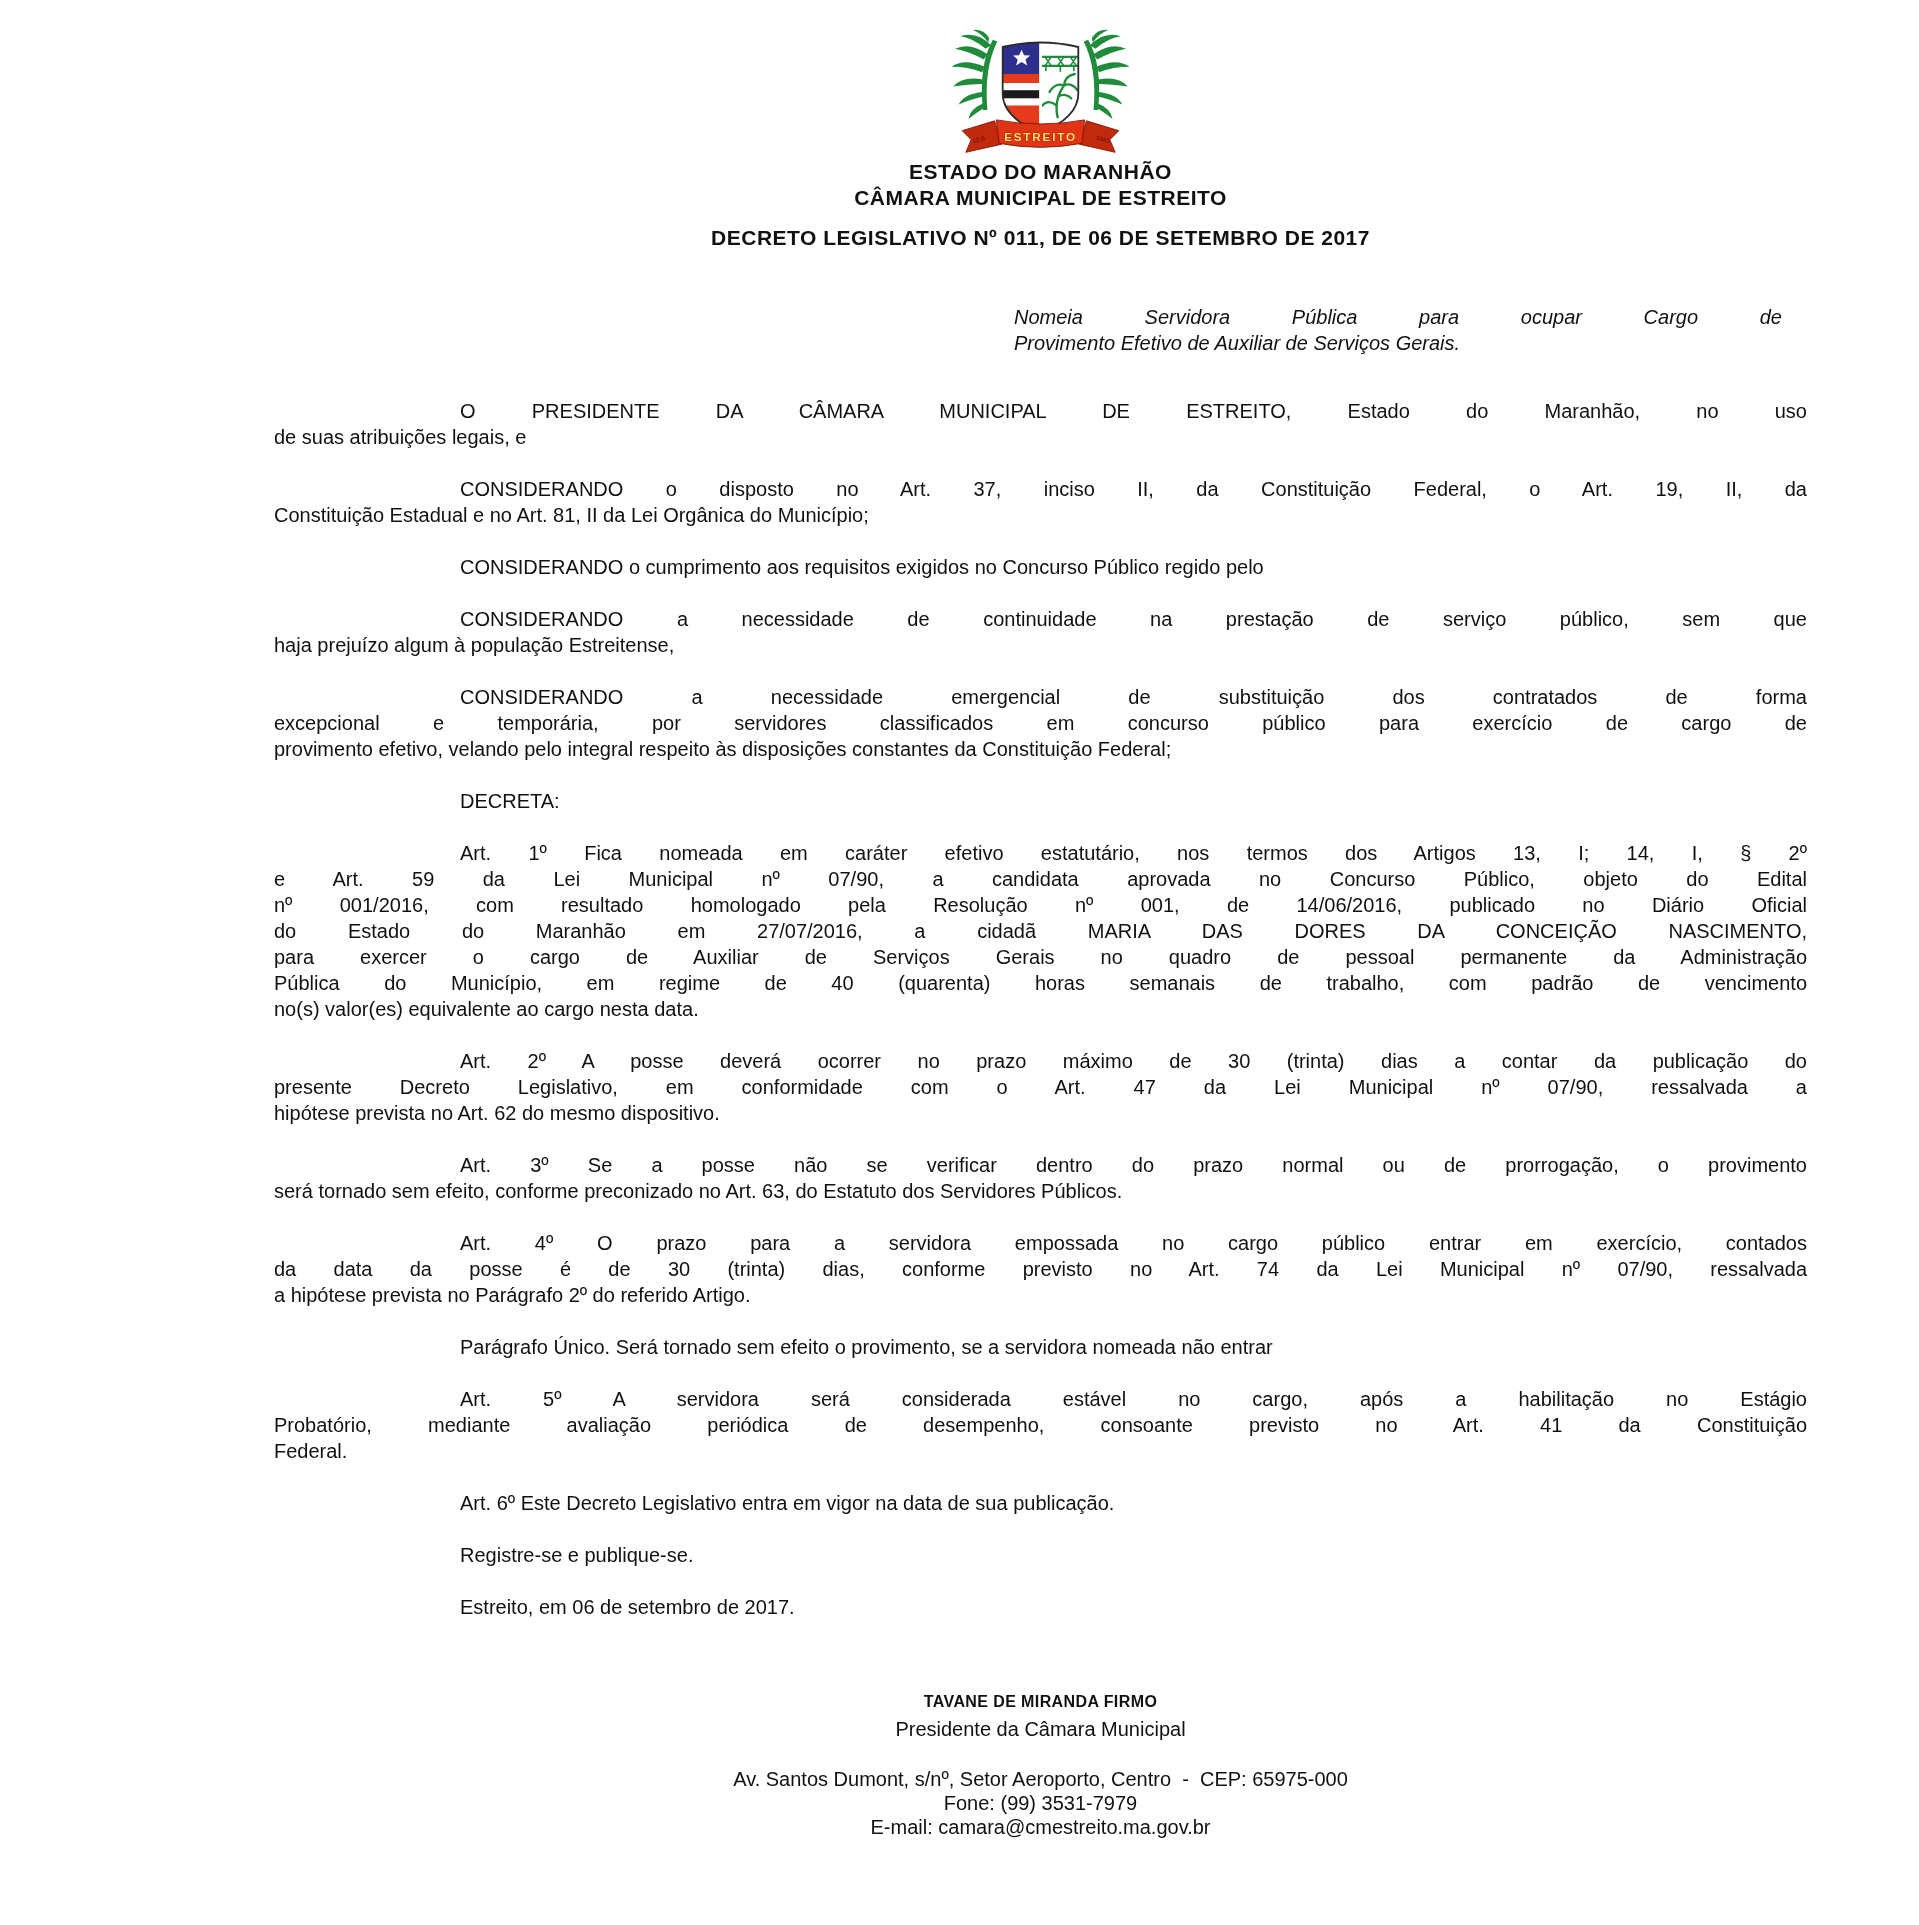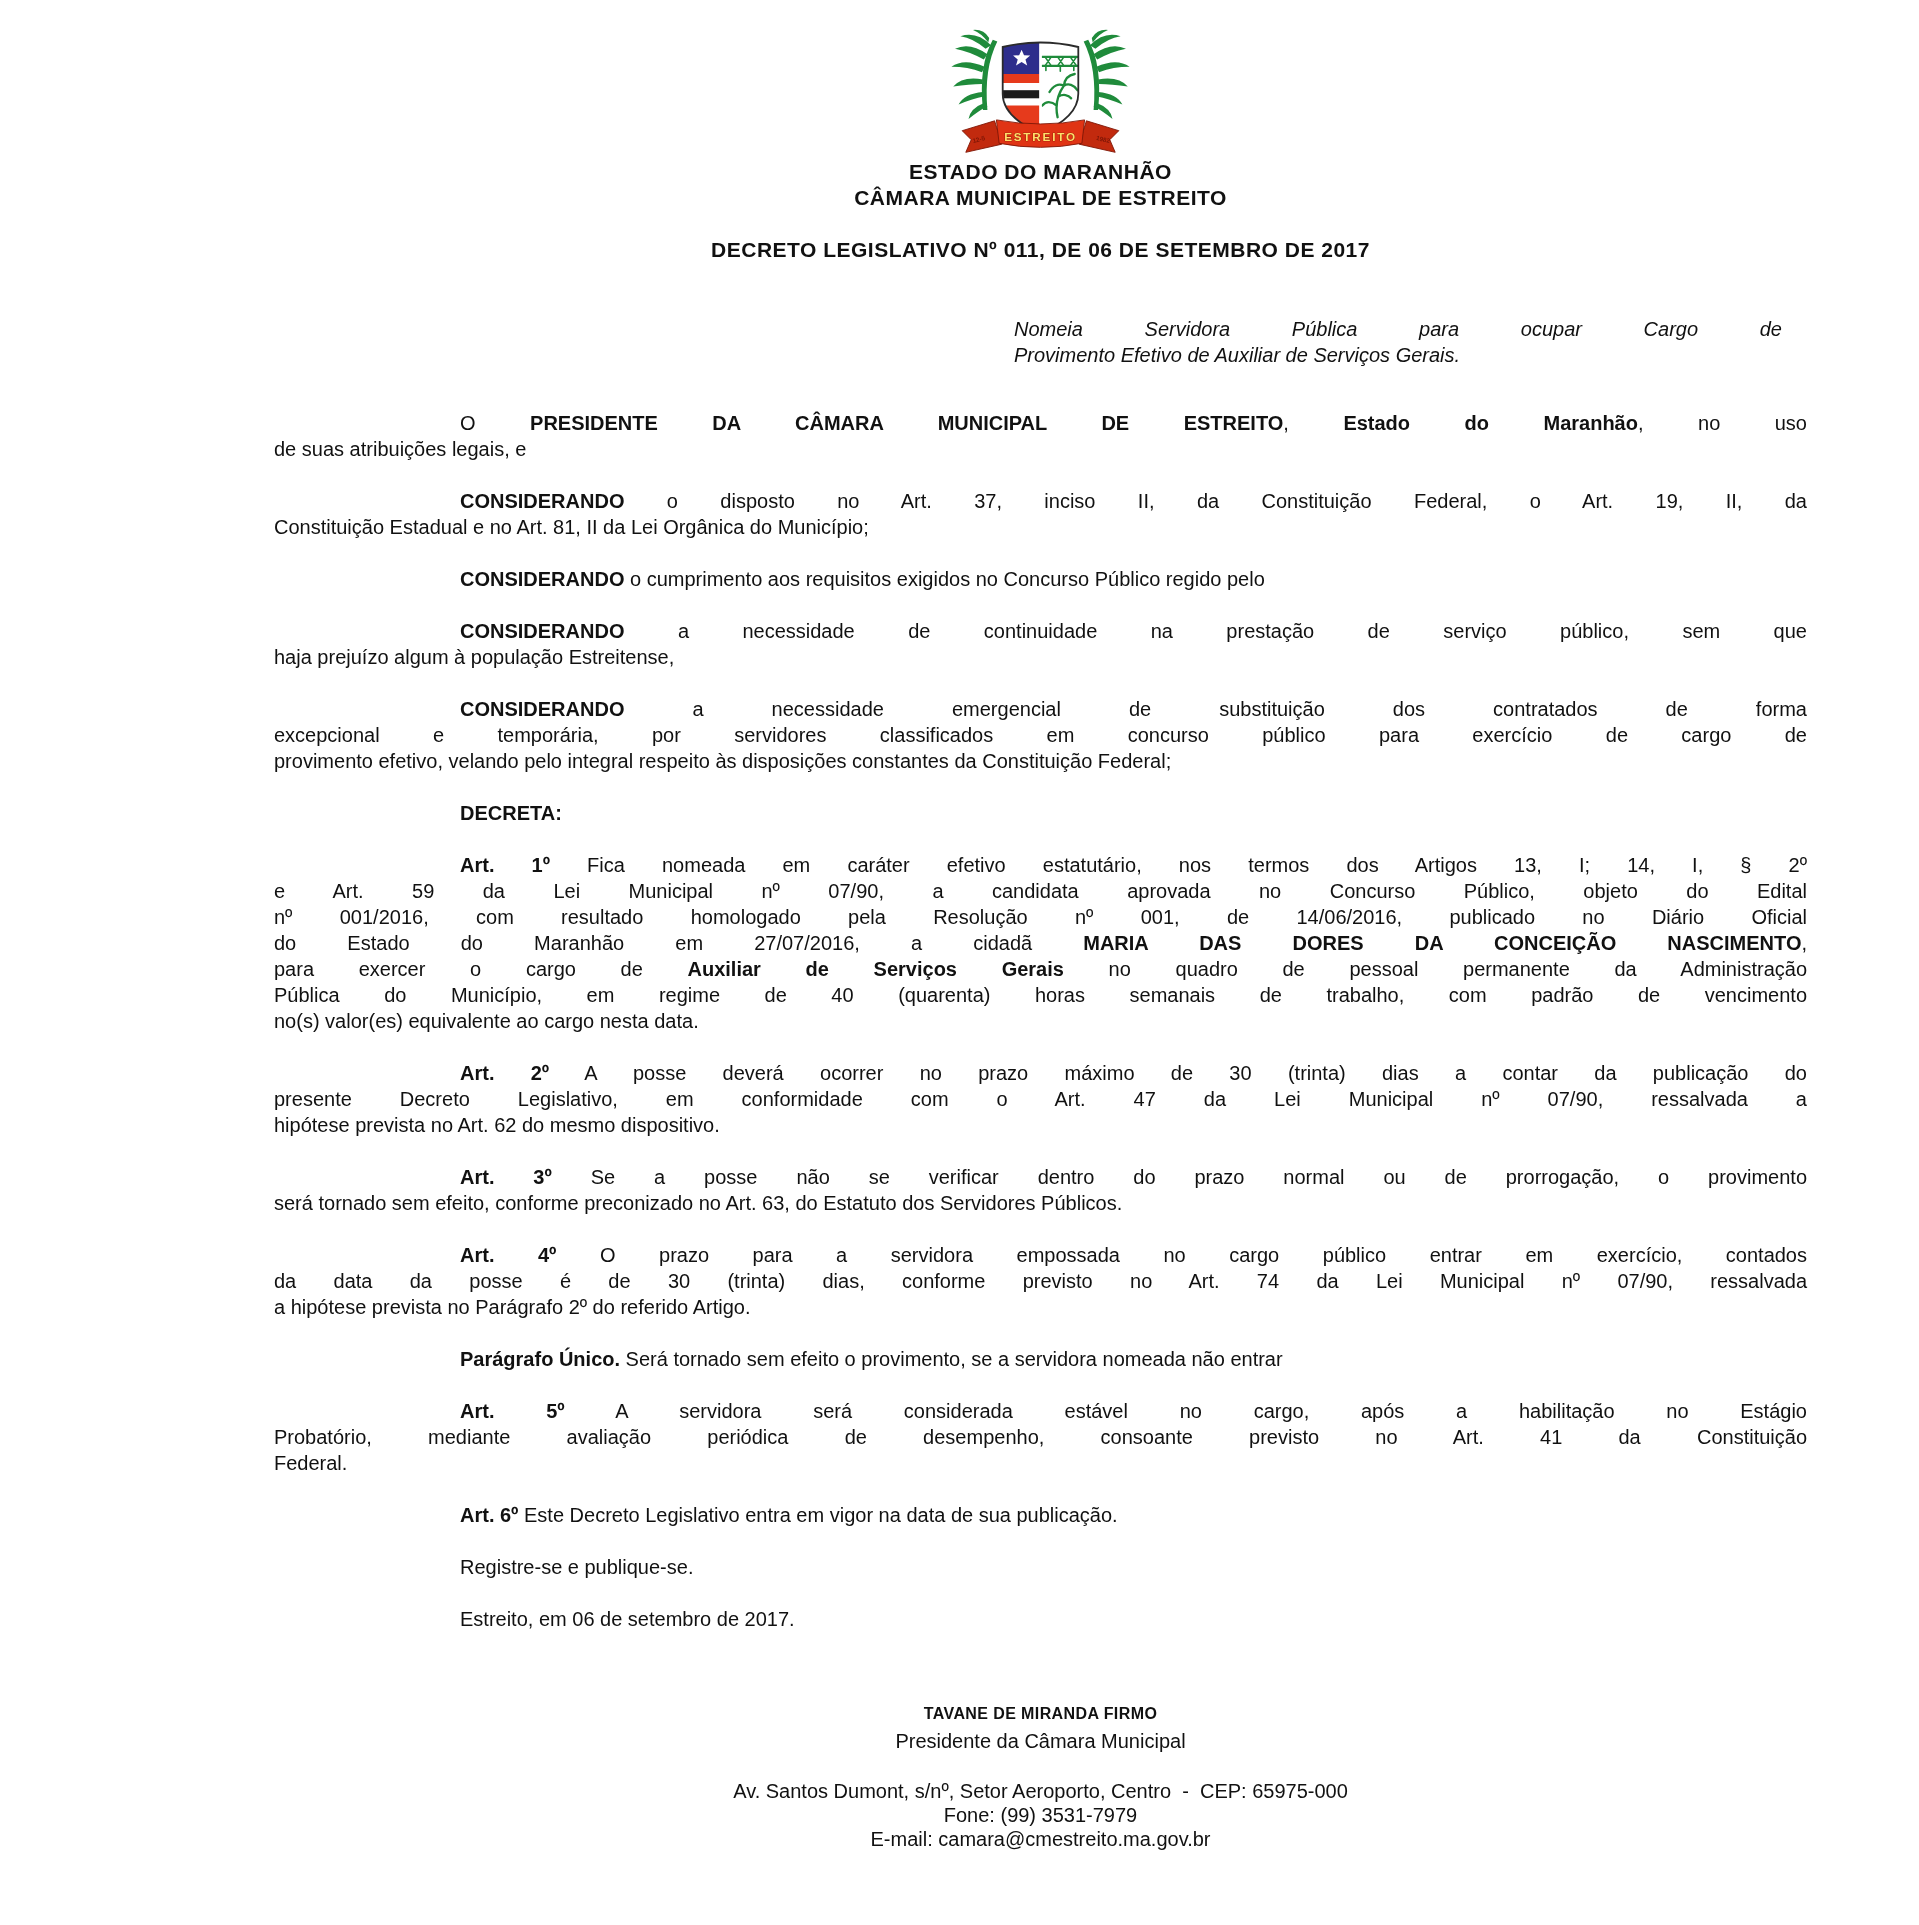--- a/index.html
+++ b/index.html
@@ -8,29 +8,29 @@
     position:relative;
     width:1919px;height:1925px;
     background:#ffffff;
     font-family:"Liberation Sans","DejaVu Sans",sans-serif;
     color:#111;
     overflow:hidden;
   }
   .content{position:absolute;left:274px;top:0;width:1533px;}
   .crest-row{margin-top:28.5px;text-align:center;height:126px;}
   .org{margin-top:4.8px;text-align:center;font-weight:bold;font-size:21px;line-height:26px;letter-spacing:0.5px;}
-  .doc-title{margin-top:26px;text-align:center;font-weight:bold;font-size:21px;line-height:26px;letter-spacing:0.5px;}
+  .doc-title{margin-top:14px;text-align:center;font-weight:bold;font-size:21px;line-height:26px;letter-spacing:0.5px;}
   .ementa{margin-top:53px;margin-left:740px;width:768px;font-style:italic;font-size:20px;}
   .docbody{margin-top:42px;font-size:20px;}
   .para{margin:0 0 26px 0;}
   .line{line-height:26px;text-align:justify;text-align-last:justify;}
   .para .line:last-child,.ementa .para .line:last-child{text-align-last:left;}
   .docbody .para .line:first-child{text-indent:186px;}
   .ementa .para{margin-bottom:0;}
-  .b{font-weight:bold;}
+  .b{font-weight:normal;}
   .signature{margin-top:68px;text-align:center;}
   .sig-name{font-weight:bold;font-size:16px;line-height:27.6px;letter-spacing:0.4px;}
   .sig-role{font-size:20px;line-height:26px;}
   .footer{margin-top:25px;text-align:center;font-size:20px;line-height:24px;}
   .footer div{white-space:pre-wrap;}
   
   .banner-text{font:bold 13px "Liberation Sans",sans-serif;fill:#FFE06A;stroke:#7F1606;stroke-width:.8px;paint-order:stroke;letter-spacing:2px;text-anchor:middle;}
   .banner-side{font:bold 7px "Liberation Sans",sans-serif;fill:#7F1606;text-anchor:middle;}
 </style>
 </head>

